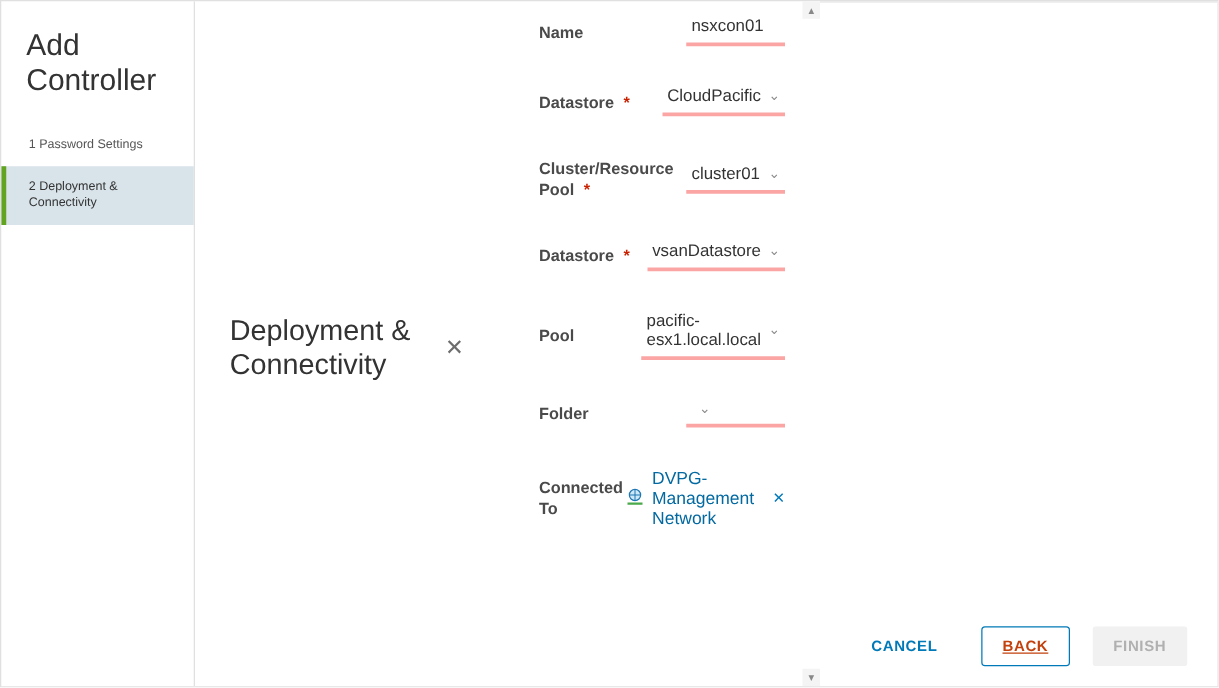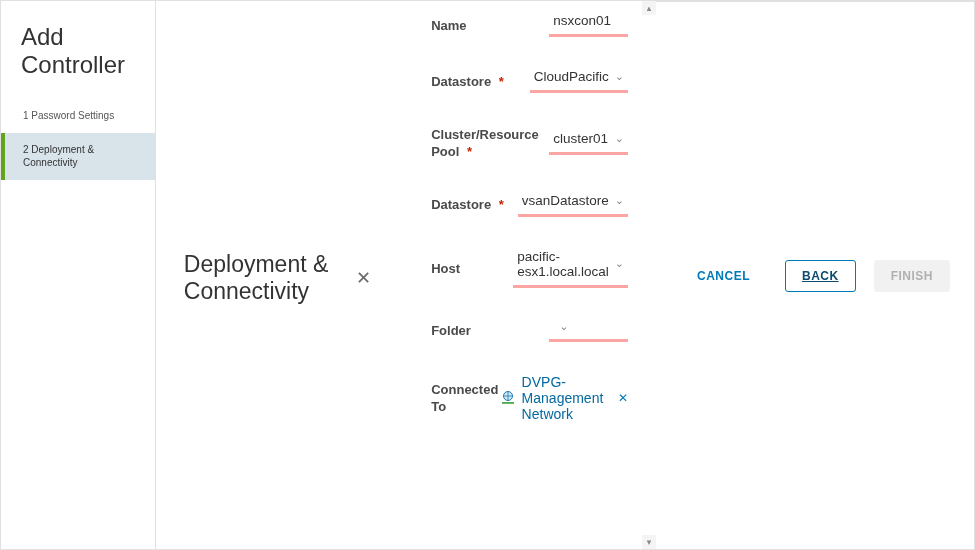--- a/index.html
+++ b/index.html
@@ -19,24 +19,24 @@
   .label { width: 118px; font-size: 13px; font-weight: 600; color: #4a4a4a; padding-top: 6px; line-height: 1.3; }
   .req { color: #c92100; margin-left: 4px; }
   .field { flex: 1; border-bottom: 3px solid #fca5a5; padding: 4px 4px 6px 4px; display: flex; align-items: center; font-size: 13.5px; color: #333; cursor: pointer; }
   .field.input { cursor: text; }
   .field .value { flex: 1; }
   .chev { color: #888; font-size: 11px; margin-left: 6px; }
   .connected-val { display: flex; align-items: center; gap: 6px; padding-top: 4px; font-size: 14px; }
   .net-icon { width: 16px; height: 16px; display: inline-flex; align-items: center; justify-content: center; }
   .net-link { color: #0369a1; cursor: pointer; }
   .net-remove { color: #0079b8; margin-left: 2px; cursor: pointer; font-size: 12px; }
-  .footer { border-top: 1px solid #e0e0e0; padding: 16px 24px; display: flex; justify-content: flex-end; gap: 18px; align-items: center; }
+  .footer { border-top: 1px solid #e0e0e0; padding: 16px 24px; display: flex; justify-content: flex-end; gap: 18px; align-items: flex-end; }
   .btn { font-size: 12px; letter-spacing: 0.5px; font-weight: 600; padding: 8px 16px; border-radius: 3px; cursor: pointer; border: 1px solid transparent; background: transparent; }
   .btn.cancel { color: #0079b8; }
-  .btn.back { color: #0c4a6e; border-color: #0079b8; text-decoration: underline; }
+  .btn.back { color: #c2410c; border-color: #0079b8; text-decoration: underline; }
   .btn.finish { color: #b0b0b0; background: #f1f1f1; cursor: default; }
   
   .form-wrap::-webkit-scrollbar { width: 14px; }
   .form-wrap::-webkit-scrollbar-track { background: #f4f4f4; }
   .form-wrap::-webkit-scrollbar-thumb { background: #c8c8c8; border-radius: 2px; }
   .scroll-arrow { position: absolute; right: 0; width: 14px; height: 14px; background: #f4f4f4; color: #888; font-size: 9px; display: flex; align-items: center; justify-content: center; }
   .scroll-top { top: 0; }
   .scroll-bot { bottom: 0; }
   .form-scroll { position: relative; height: 100%; overflow: hidden; }
 </style>
@@ -100,21 +100,21 @@
               <span>Datastore</span>
               <span class="req">*</span>
             </div>
             <div class="field">
               <span class="value">vsanDatastore</span>
               <span class="chev">⌄</span>
             </div>
           </div>
 
           <div class="form-row">
-            <div class="label">Host</div>
+            <div class="label">Pool</div>
             <div class="field">
               <span class="value">pacific-esx1.local.local</span>
               <span class="chev">⌄</span>
             </div>
           </div>
 
           <div class="form-row">
             <div class="label">Folder</div>
             <div class="field">
               <span class="chev">⌄</span>

